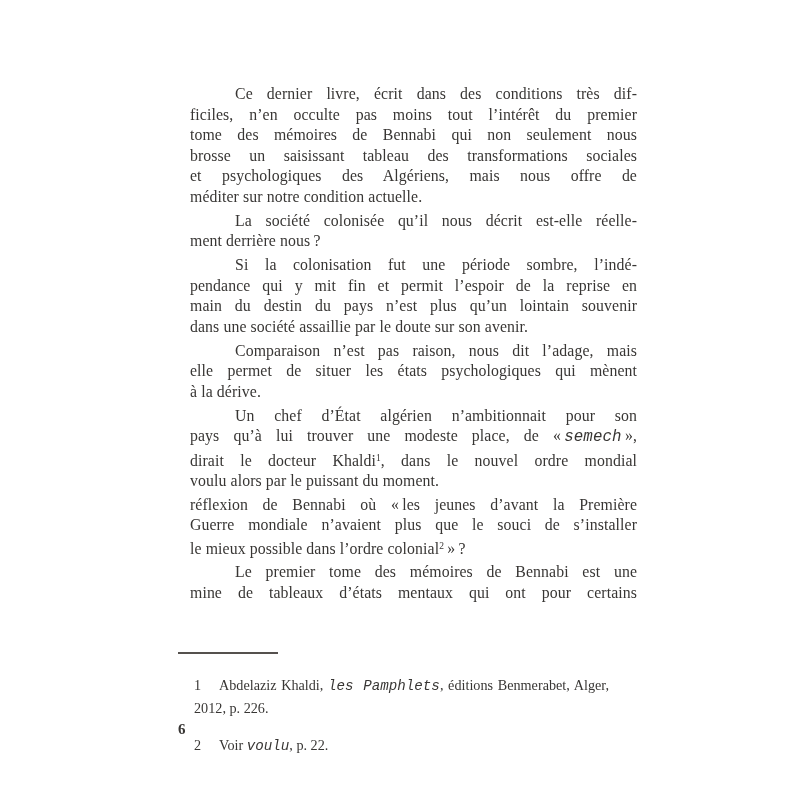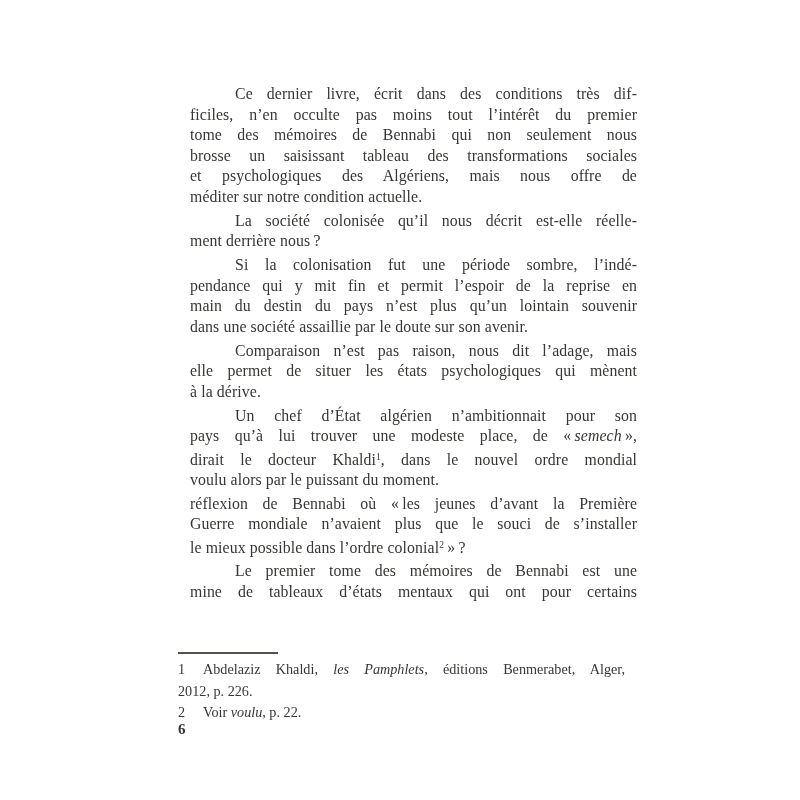--- a/index.html
+++ b/index.html
@@ -17,21 +17,21 @@
     top: 84px;
     width: 447px;
     font-size: 15.8px;
     line-height: 20.5px;
     letter-spacing: 0.1px;
   }
   .para { margin: 0 0 3.5px 0; }
   .line { text-align: justify; text-align-last: justify; }
   .line.nj { text-align-last: left; }
   .body-text .para .line.first { padding-left: 45px; }
-  .it { font-style: italic; }
+  .it { font-style: italic; font-family: Liberation Mono, monospace; }
   .sup {
     font-size: 9.5px;
     vertical-align: 4.5px;
     letter-spacing: 0;
   }
   .fn-sep {
     position: absolute;
     left: 178px;
     top: 652px;
     width: 100px;
@@ -39,21 +39,21 @@
     background: #55514e;
   }
   .footnotes {
     position: absolute;
     left: 178px;
     top: 659px;
     width: 447px;
     font-size: 14.2px;
     line-height: 21.5px;
   }
-  .footnotes .para { margin: 0; }
+  .footnotes .para { margin: 16px; }
   .fn-num { display: inline-block; width: 25px; }
   .page-number {
     position: absolute;
     left: 178px;
     top: 721px;
     font-size: 15px;
     font-weight: 700;
     letter-spacing: 0.2px;
   }
 </style>

